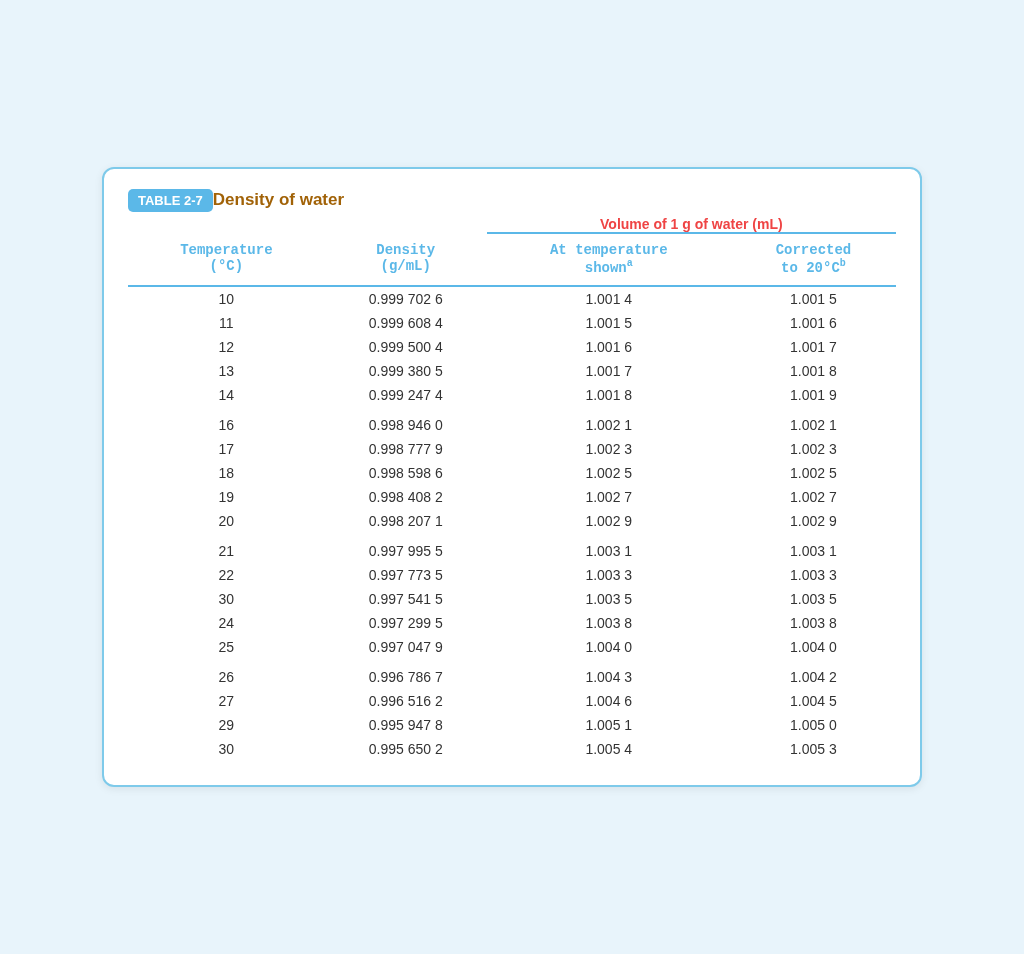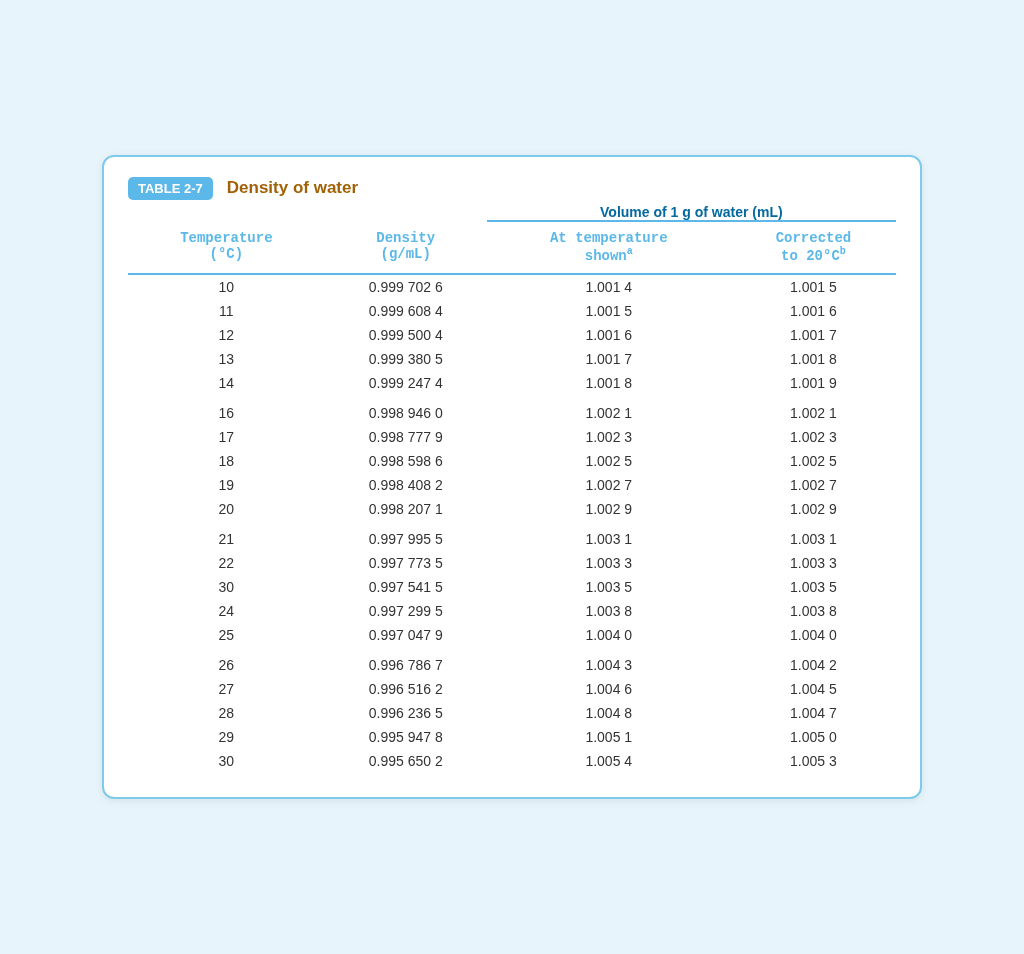--- a/index.html
+++ b/index.html
@@ -19,21 +19,20 @@
       border-radius: 12px;
       padding: 20px 24px 24px 24px;
       width: 820px;
       box-shadow: 0 2px 8px rgba(0,0,0,0.08);
     }
 
     .table-title-row {
       display: flex;
       align-items: center;
       margin-bottom: 4px;
-      gap: 14px;
     }
 
     .table-badge {
       background: #5bb8e8;
       color: #ffffff;
       font-weight: bold;
       font-size: 13px;
       padding: 4px 10px;
       border-radius: 5px;
       white-space: nowrap;
@@ -49,21 +48,21 @@
       width: 100%;
       border-collapse: collapse;
     }
 
     .volume-header-row td {
       padding-bottom: 0;
     }
 
     .volume-header-cell {
       text-align: center;
-      color: #0369a1;
+      color: #ef4444;
       font-weight: bold;
       font-size: 14px;
       padding-bottom: 4px;
       border-bottom: 2px solid #5bb8e8;
     }
 
     .col-headers-row th {
       color: #5bb8e8;
       font-weight: bold;
       font-size: 14px;
@@ -224,26 +223,20 @@
           <td>1.004 3</td>
           <td>1.004 2</td>
         </tr>
         <tr>
           <td>27</td>
           <td>0.996 516 2</td>
           <td>1.004 6</td>
           <td>1.004 5</td>
         </tr>
         <tr>
-          <td>28</td>
-          <td>0.996 236 5</td>
-          <td>1.004 8</td>
-          <td>1.004 7</td>
-        </tr>
-        <tr>
           <td>29</td>
           <td>0.995 947 8</td>
           <td>1.005 1</td>
           <td>1.005 0</td>
         </tr>
         <tr>
           <td>30</td>
           <td>0.995 650 2</td>
           <td>1.005 4</td>
           <td>1.005 3</td>

